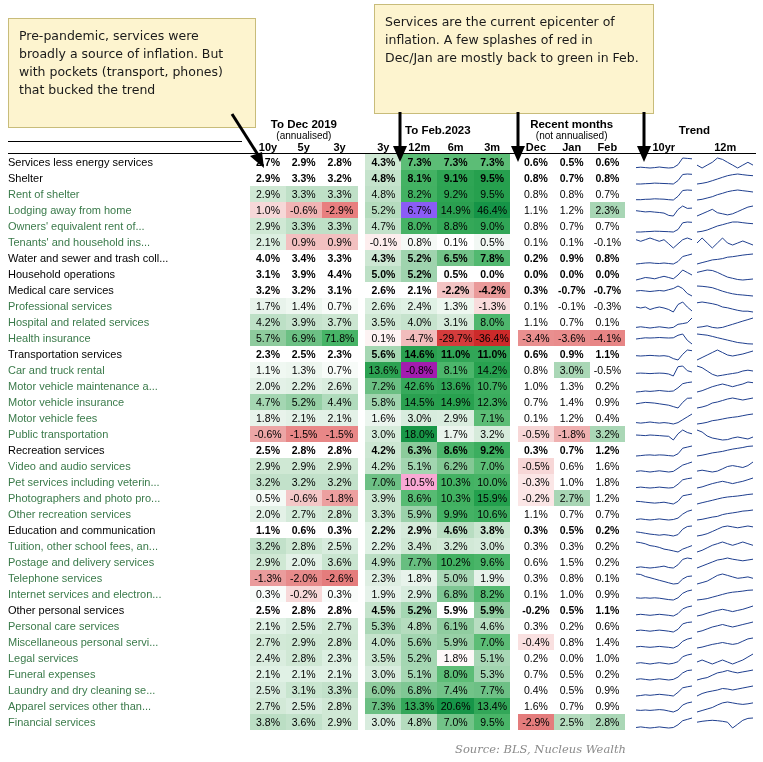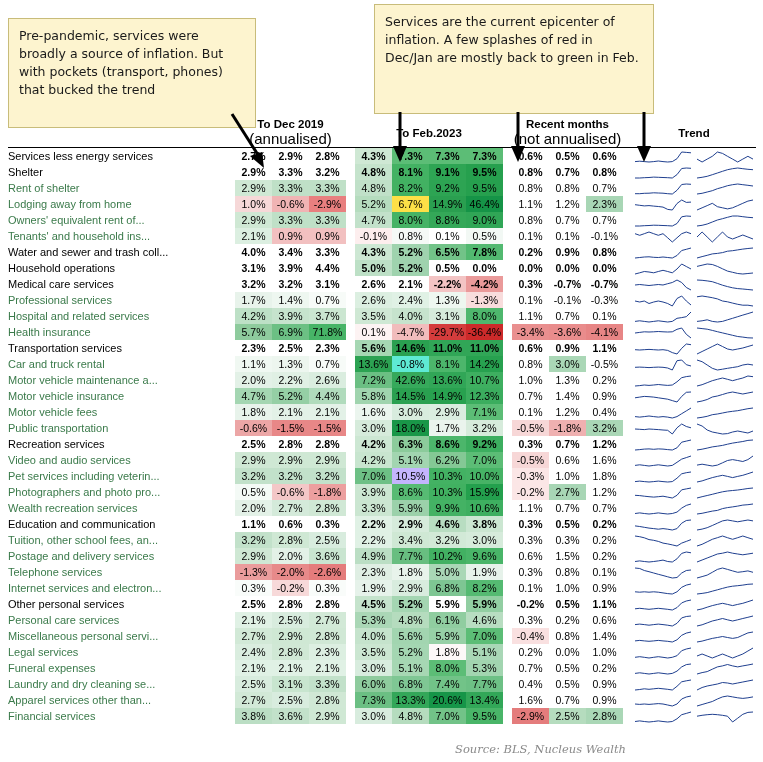--- a/index.html
+++ b/index.html
@@ -37,21 +37,21 @@
   }
   .grid td,.grid th{padding:0;margin:0;}
   .hdr-group{
     text-align:center;
     font-weight:bold;
     font-size:11.5px;
     color:#000;
     padding-bottom:1px;
   }
   .hdr-group .sub{
-    display:block;font-weight:normal;font-size:15px;
+    display:block;font-weight:normal;font-size:10px;
   }
   .hdr-col{
     text-align:center;
     font-weight:bold;
     font-size:11px;
     border-bottom:1.5px solid #000;
     padding-bottom:2px;
   }
   .hdr-blank{border-bottom:1.5px solid #000;}
   .rule-top{border-top:1.5px solid #000;}
@@ -139,20 +139,39 @@
       <th class="hdr-group" colspan="3">
         <span>Recent months</span>
         <span class="sub">(not annualised)</span>
       </th>
       <th class="gap"></th>
       <th class="hdr-group" colspan="2">
         <span>Trend</span>
         <span class="sub"></span>
       </th>
     </tr>
+    <tr id="header-col-row">
+        <th class="hdr-blank" style="width: 246px;"></th>
+        <th class="gap hdr-blank"></th>
+        <th class="hdr-col">10y</th>
+        <th class="hdr-col">5y</th>
+        <th class="hdr-col">3y</th>
+        <th class="gap hdr-blank"></th>
+        <th class="hdr-col">3y</th>
+        <th class="hdr-col">12m</th>
+        <th class="hdr-col">6m</th>
+        <th class="hdr-col">3m</th>
+        <th class="gap hdr-blank"></th>
+        <th class="hdr-col">Dec</th>
+        <th class="hdr-col">Jan</th>
+        <th class="hdr-col">Feb</th>
+        <th class="gap hdr-blank"></th>
+        <th class="hdr-col" style="width: 62px; font-weight: bold;">10yr</th>
+        <th class="hdr-col" style="width: 62px; font-weight: bold;">12m</th>
+      </tr>
   </thead>
   <tbody id="table-body">
       <tr class="rule-top">
         <td class="namecell lvl0" style="border-top: 1.5px solid rgb(0, 0, 0);">Services less energy services</td>
         <td class="gap"></td>
         <td class="val bold" style="background: rgb(255, 255, 255);">2.7%</td>
         <td class="val bold" style="background: rgb(255, 255, 255);">2.9%</td>
         <td class="val bold" style="background: rgb(255, 255, 255);">2.8%</td>
         <td class="gap"></td>
         <td class="val bold" style="background: rgb(207, 232, 212);">4.3%</td>
@@ -218,21 +237,21 @@
           </svg></td>
       </tr>
       <tr>
         <td class="namecell lvl2">Lodging away from home</td>
         <td class="gap"></td>
         <td class="val" style="background: rgb(246, 216, 216);">1.0%</td>
         <td class="val" style="background: rgb(240, 180, 180);">-0.6%</td>
         <td class="val" style="background: rgb(232, 127, 127);">-2.9%</td>
         <td class="gap"></td>
         <td class="val" style="background: rgb(181, 220, 190);">5.2%</td>
-        <td class="val" style="background: #fde047; margin-left: 28px;">6.7%</td>
+        <td class="val" style="background: #8b5cf6; margin-left: 28px;">6.7%</td>
         <td class="val" style="background: rgb(42, 159, 80);">14.9%</td>
         <td class="val" style="background: rgb(21, 148, 71);">46.4%</td>
         <td class="gap"></td>
         <td class="val" style="background: rgb(255, 255, 255);">1.1%</td>
         <td class="val" style="background: rgb(255, 255, 255);">1.2%</td>
         <td class="val" style="background: rgb(168, 214, 181);">2.3%</td>
         <td class="gap"></td>
         <td class="sparkcell"><svg class="spark" width="58" height="14" viewBox="0 0 58 14">
             <polyline points="1.0,7.7 5.7,8.3 10.3,8.9 15.0,8.6 19.7,9.1 24.3,9.5 29.0,10.1 33.7,12.4 38.3,13.0 43.0,6.5 47.7,3.0 52.3,5.4 57.0,5.1" fill="none" stroke="#1f3f8f" stroke-width="1"></polyline>
           </svg></td>
@@ -448,21 +467,21 @@
           </svg></td>
       </tr>
       <tr>
         <td class="namecell lvl1">Car and truck rental</td>
         <td class="gap"></td>
         <td class="val" style="background: rgb(240, 248, 242);">1.1%</td>
         <td class="val" style="background: rgb(237, 246, 239);">1.3%</td>
         <td class="val" style="background: rgb(247, 251, 248);">0.7%</td>
         <td class="gap"></td>
         <td class="val" style="background: rgb(44, 162, 82);">13.6%</td>
-        <td class="val" style="background: #5eead4; margin-left: 24px;">-0.8%</td>
+        <td class="val" style="background: #a21caf; margin-left: 24px;">-0.8%</td>
         <td class="val" style="background: rgb(76, 182, 107);">8.1%</td>
         <td class="val" style="background: rgb(39, 161, 79);">14.2%</td>
         <td class="gap"></td>
         <td class="val" style="background: rgb(255, 255, 255);">0.8%</td>
         <td class="val" style="background: rgb(170, 215, 182);">3.0%</td>
         <td class="val" style="background: rgb(255, 255, 255);">-0.5%</td>
         <td class="gap"></td>
         <td class="sparkcell"><svg class="spark" width="58" height="14" viewBox="0 0 58 14">
             <polyline points="1.0,10.3 5.7,10.1 10.3,10.3 15.0,10.6 19.7,10.3 24.3,10.1 29.0,10.3 33.7,11.0 38.3,13.0 43.0,3.7 47.7,3.0 52.3,7.7 57.0,9.0" fill="none" stroke="#1f3f8f" stroke-width="1"></polyline>
           </svg></td>
@@ -609,21 +628,21 @@
           </svg></td>
       </tr>
       <tr>
         <td class="namecell lvl1">Pet services including veterin...</td>
         <td class="gap"></td>
         <td class="val" style="background: rgb(194, 225, 202);">3.2%</td>
         <td class="val" style="background: rgb(194, 225, 202);">3.2%</td>
         <td class="val" style="background: rgb(194, 225, 202);">3.2%</td>
         <td class="gap"></td>
         <td class="val" style="background: rgb(109, 192, 133);">7.0%</td>
-        <td class="val" style="background: #c4b5fd;">10.5%</td>
+        <td class="val" style="background: #f9a8d4;">10.5%</td>
         <td class="val" style="background: rgb(67, 178, 99);">10.3%</td>
         <td class="val" style="background: rgb(70, 179, 101);">10.0%</td>
         <td class="gap"></td>
         <td class="val" style="background: rgb(251, 230, 230);">-0.3%</td>
         <td class="val" style="background: rgb(255, 255, 255);">1.0%</td>
         <td class="val" style="background: rgb(255, 255, 255);">1.8%</td>
         <td class="gap"></td>
         <td class="sparkcell"><svg class="spark" width="58" height="14" viewBox="0 0 58 14">
             <polyline points="1.0,12.6 5.7,12.1 10.3,12.6 15.0,13.0 19.7,12.6 24.3,12.1 29.0,12.6 33.7,13.0 38.3,12.6 43.0,9.2 47.7,4.8 52.3,3.7 57.0,3.0" fill="none" stroke="#1f3f8f" stroke-width="1"></polyline>
           </svg></td>
@@ -648,21 +667,21 @@
         <td class="val" style="background: rgb(255, 255, 255);">1.2%</td>
         <td class="gap"></td>
         <td class="sparkcell"><svg class="spark" width="58" height="14" viewBox="0 0 58 14">
             <polyline points="1.0,10.3 5.7,10.6 10.3,11.2 15.0,11.7 19.7,12.1 24.3,11.7 29.0,11.2 33.7,12.1 38.3,13.0 43.0,10.3 47.7,4.8 52.3,3.9 57.0,3.0" fill="none" stroke="#1f3f8f" stroke-width="1"></polyline>
           </svg></td>
         <td class="sparkcell"><svg class="spark" width="58" height="14" viewBox="0 0 58 14">
             <polyline points="1.0,13.0 6.1,11.7 11.2,10.5 16.3,9.3 21.4,8.0 26.5,6.8 31.5,6.0 36.6,5.5 41.7,5.0 46.8,4.3 51.9,3.5 57.0,3.0" fill="none" stroke="#1f3f8f" stroke-width="1"></polyline>
           </svg></td>
       </tr>
       <tr>
-        <td class="namecell lvl1">Wealth recreation services</td>
+        <td class="namecell lvl1">Other recreation services</td>
         <td class="gap"></td>
         <td class="val" style="background: rgb(227, 241, 231);">2.0%</td>
         <td class="val" style="background: rgb(212, 234, 218);">2.7%</td>
         <td class="val" style="background: rgb(208, 232, 213);">2.8%</td>
         <td class="gap"></td>
         <td class="val" style="background: rgb(203, 230, 209);">3.3%</td>
         <td class="val" style="background: rgb(155, 209, 170);">5.9%</td>
         <td class="val" style="background: rgb(68, 178, 100);">9.9%</td>
         <td class="val" style="background: rgb(62, 175, 96);">10.6%</td>
         <td class="gap"></td>

